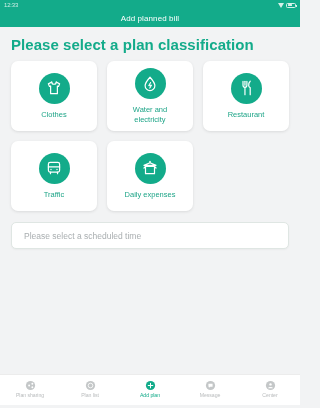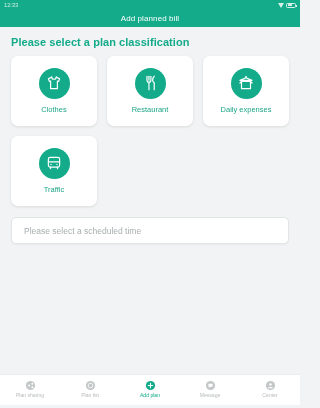--- a/index.html
+++ b/index.html
@@ -96,21 +96,21 @@
   .content {
     flex: 1 1 auto;
     background: #f2f3f4;
     padding: 0 11px;
     box-sizing: border-box;
     overflow: hidden;
   }
 
   .section-title {
     color: #13ab8a;
-    font-size: 11px;
+    font-size: 15px;
     font-weight: bold;
     margin: 9px 0 8px 0;
     letter-spacing: 0.05px;
   }
 
   
   .grid {
     display: grid;
     grid-template-columns: repeat(3, 1fr);
     gap: 10px 10px;
@@ -238,62 +238,71 @@
       <div class="card">
         <div class="circle">
           <svg width="18" height="18" viewBox="0 0 24 24" fill="none" stroke="#ffffff" stroke-width="1.6" stroke-linecap="round" stroke-linejoin="round">
             <path d="M9 4 L4.5 6.5 L6 10 L7.5 9.3 V19.5 H16.5 V9.3 L18 10 L19.5 6.5 L15 4"></path>
             <path d="M9 4 a3 3 0 0 0 6 0"></path>
           </svg>
         </div>
         <div class="cap">Clothes</div>
       </div>
 
+      <div class="card">
+        <div class="circle">
+          <svg width="18" height="18" viewBox="0 0 24 24" fill="none" stroke="#ffffff" stroke-width="1.6" stroke-linecap="round" stroke-linejoin="round">
+            <path d="M12 3 C12 3 5.5 10.2 5.5 14.2 A6.5 6.5 0 0 0 18.5 14.2 C18.5 10.2 12 3 12 3 Z"></path>
+            <path d="M12.8 9.8 L10 14.3 h2.6 l-1 3.6 L14.4 13.4 h-2.6 z" fill="#ffffff" stroke-width="0.9"></path>
+          </svg>
+        </div>
+        <div class="cap">Water and electricity</div>
+      </div>
 
 
 
       <div class="card">
         <div class="circle">
           <svg width="18" height="18" viewBox="0 0 24 24" fill="none" stroke="#ffffff" stroke-width="1.6" stroke-linecap="round" stroke-linejoin="round">
             <path d="M8 3 V8.4 a2.6 2.6 0 0 0 5.2 0 V3"></path>
             <path d="M10.6 3 V8.2"></path>
             <path d="M10.6 11 V21"></path>
             <path d="M17.6 3 C16 4.4 15.4 6.6 15.6 9 c0.1 1.3 0.8 2.2 2 2.4 V21"></path>
           </svg>
         </div>
         <div class="cap">Restaurant</div>
-      </div>
-
-      <div class="card">
-        <div class="circle">
-          <svg width="18" height="18" viewBox="0 0 24 24" fill="none" stroke="#ffffff" stroke-width="1.6" stroke-linecap="round" stroke-linejoin="round">
-            <path d="M12 3 V5"></path>
-            <path d="M4 8.5 L12 5 L20 8.5 Z"></path>
-            <path d="M6 10 H18 V19.5 H6 Z"></path>
-            <path d="M6 10 L4 12"></path>
-            <path d="M18 10 L20 12"></path>
-          </svg>
-        </div>
-        <div class="cap">Daily expenses</div>
       </div>
 
       <div class="card">
         <div class="circle">
           <svg width="18" height="18" viewBox="0 0 24 24" fill="none" stroke="#ffffff" stroke-width="1.6" stroke-linecap="round" stroke-linejoin="round">
             <rect x="4.5" y="4.5" width="15" height="13" rx="2.4"></rect>
             <path d="M4.5 10.5 H19.5"></path>
             <path d="M7.3 17.5 V19.5"></path>
             <path d="M16.7 17.5 V19.5"></path>
             <circle cx="8" cy="14" r="0.9" fill="#ffffff" stroke="none"></circle>
             <circle cx="16" cy="14" r="0.9" fill="#ffffff" stroke="none"></circle>
           </svg>
         </div>
         <div class="cap">Traffic</div>
       </div>
 
+      <div class="card">
+        <div class="circle">
+          <svg width="18" height="18" viewBox="0 0 24 24" fill="none" stroke="#ffffff" stroke-width="1.6" stroke-linecap="round" stroke-linejoin="round">
+            <path d="M12 3 V5"></path>
+            <path d="M4 8.5 L12 5 L20 8.5 Z"></path>
+            <path d="M6 10 H18 V19.5 H6 Z"></path>
+            <path d="M6 10 L4 12"></path>
+            <path d="M18 10 L20 12"></path>
+          </svg>
+        </div>
+        <div class="cap">Daily expenses</div>
+      </div>
+
 
 
     </div>
 
     <div class="field">
       <input type="text" value="" placeholder="Please select a scheduled time" style="">
     </div>
 
 
   </div>

